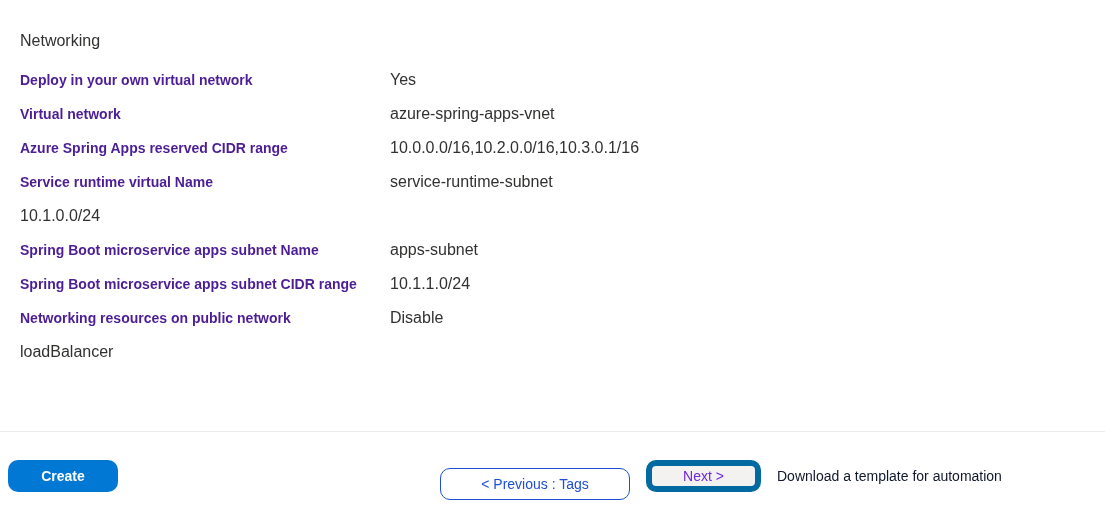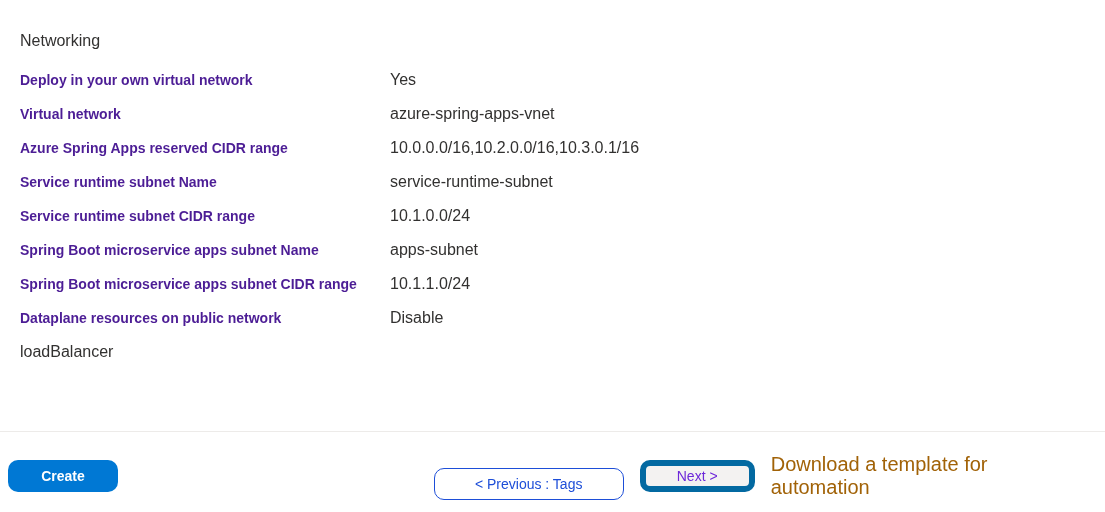--- a/index.html
+++ b/index.html
@@ -79,24 +79,24 @@
       background: #f3f2f1;
       color: #6d28d9;
       border: 6px solid #0369a1;
       min-width: 115px;
       cursor: default;
     }
     .spacer-small {
       width: 290px;
     }
     .link {
-      color: #a16207;
+      color: #0f172a;
       text-decoration: none;
       cursor: pointer;
-      font-size: 20px;
+      font-size: 14px;
     }
   </style>
 </head>
 <body>
 
 <div class="content">
   <h2 class="section-title">Networking</h2>
 
   <div class="row">
     <div class="label-col">Deploy in your own virtual network</div>
@@ -107,41 +107,40 @@
     <div class="label-col">Virtual network</div>
     <div class="value-col">azure-spring-apps-vnet</div>
   </div>
 
   <div class="row">
     <div class="label-col">Azure Spring Apps reserved CIDR range</div>
     <div class="value-col">10.0.0.0/16,10.2.0.0/16,10.3.0.1/16</div>
   </div>
 
   <div class="row">
-    <div class="label-col">Service runtime subnet Name</div>
+    <div class="label-col">Service runtime virtual Name</div>
     <div class="value-col">service-runtime-subnet</div>
   </div>
 
   <div class="row">
-    <div class="label-col">Service runtime subnet CIDR range</div>
     <div class="value-col">10.1.0.0/24</div>
   </div>
 
   <div class="row">
     <div class="label-col">Spring Boot microservice apps subnet Name</div>
     <div class="value-col">apps-subnet</div>
   </div>
 
   <div class="row">
     <div class="label-col">Spring Boot microservice apps subnet CIDR range</div>
     <div class="value-col">10.1.1.0/24</div>
   </div>
 
   <div class="row">
-    <div class="label-col">Dataplane resources on public network</div>
+    <div class="label-col">Networking resources on public network</div>
     <div class="value-col">Disable</div>
   </div>
 
   <div class="row">
     <div class="value-col">loadBalancer</div>
   </div>
 </div>
 
 <div class="footer">
   <button class="btn btn-primary">Create</button>

